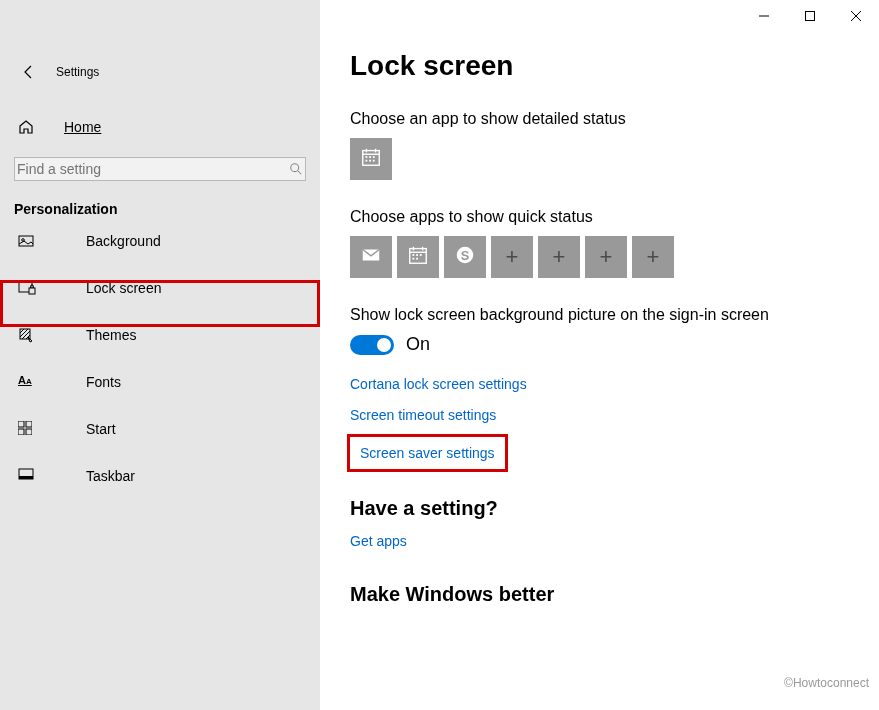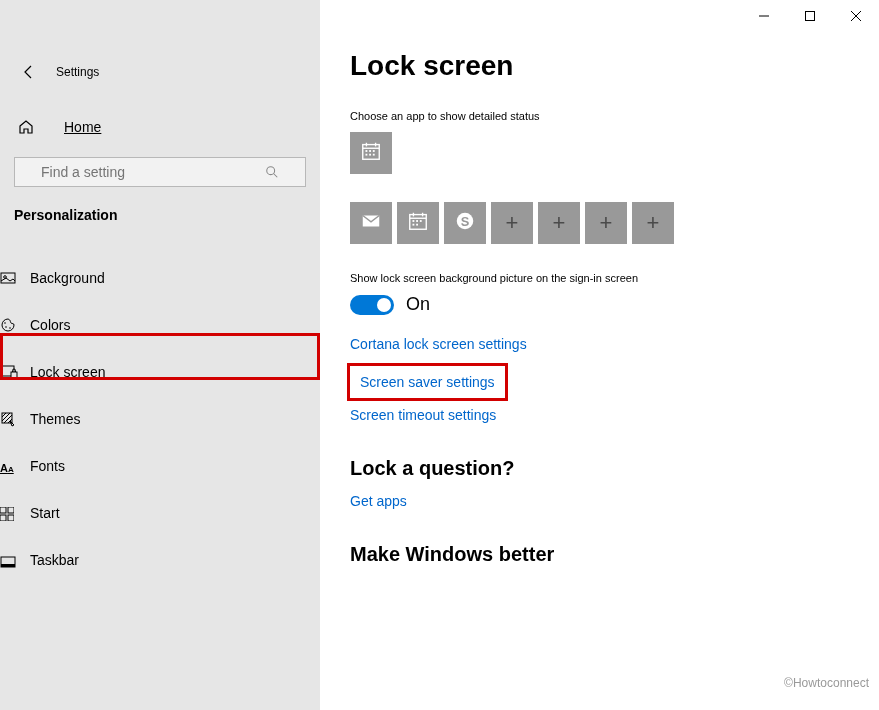--- a/index.html
+++ b/index.html
@@ -9,38 +9,38 @@
     .main { flex: 1; background: #fff; position: relative; }
 
     .sidebar-top { display: flex; align-items: center; padding: 6px 0 6px 20px; margin-top: 47px; }
     .back-btn { width: 18px; height: 18px; display:flex; align-items:center; justify-content:center; cursor:pointer; }
     .app-title { font-size: 12px; margin-left: 18px; }
 
     .home-row { display:flex; align-items:center; padding: 12px 0 12px 18px; margin-top: 20px; font-size: 14px; cursor:pointer;}
     .home-row .icon { width: 18px; display:flex; align-items:center; justify-content:flex-start; }
     .home-row span.label { margin-left: 28px; text-decoration: underline; }
 
-    .search-box { margin: 10px 14px 0 14px; background: #f2f2f2; border: 1px solid #b8b8b8; height: 30px; display:flex; align-items:center; padding: 0 26px; }
+    .search-box { margin: 10px 14px 0 14px; background: #f2f2f2; border: 1px solid #b8b8b8; height: 24px; display:flex; align-items:center; padding: 0 2px; }
     .search-box input { flex:1; border:none; background:transparent; font-size: 14px; outline:none; color:#666; }
     .search-icon { width:14px; height:14px; color:#888; }
 
     .category-header { font-size: 14px; font-weight: 600; padding: 20px 8px 16px 14px; }
 
-    .nav-item { display:flex; align-items:flex-end; height: 47px; font-size: 14px; cursor:pointer; }
+    .nav-item { display:flex; align-items:flex-start; height: 47px; padding-left: 18px; font-size: 14px; cursor:pointer;gap:38px; }
     .nav-item .icon { width: 18px; display:flex; align-items:center; justify-content:flex-start;text-decoration:underline; }
     .nav-item .label { margin-left: 12px; }
     .nav-item.highlight { outline: 3px solid #d20000; outline-offset: -3px; }
 
     
     .titlebar { position:absolute; top:0; right:0; display:flex; }
     .titlebtn { width:46px; height:32px; display:flex; align-items:center; justify-content:center; cursor:pointer; }
     
     .content { padding: 50px 30px 0 30px; }
     .page-title { font-size: 28px; font-weight: 600; margin-bottom: 28px; }
-    .section-label { font-size: 11px; margin-bottom: 10px; display:block; }
+    .section-label { font-size: 16px; margin-bottom: 10px; display:block; }
 
     .tile-row { display:flex; gap:5px; margin-bottom: 28px; }
     .tile { width:42px; height:42px; background:#999; display:flex; align-items:center; justify-content:center; color:#fff; cursor:pointer; }
     .tile svg { width:22px; height:22px; fill:#fff; }
     .plus-tile { font-size: 22px; color:#4a4a4a; font-weight:300; }
 
     .toggle-row { display:flex; align-items:center; margin: 10px 0 20px 0; }
     .toggle { width:44px; height:20px; border-radius:10px; background:#0078d7; position:relative; cursor:pointer; }
     .toggle::after { content:''; position:absolute; right:3px; top:3px; width:14px; height:14px; border-radius:50%; background:#fff; }
     .toggle-label { margin-left: 12px; font-size:18px; }
@@ -90,31 +90,20 @@
     <span class="icon">
         <svg width="16" height="16" viewBox="0 0 16 16">
           <rect x="1" y="3" width="14" height="10" fill="none" stroke="#000"></rect>
           <circle cx="5" cy="7" r="1.3" fill="none" stroke="#000"></circle>
           <path d="M1 11 L6 8 L10 11 L13 9 L15 11" fill="none" stroke="#000"></path>
         </svg>
       </span>
     <span class="label">Background</span>
   </div>
 
-  <div class="nav-item">
-    <span class="icon">
-        <svg width="16" height="16" viewBox="0 0 16 16">
-          <path d="M8 2 A6 6 0 1 0 14 8 C14 6 12 7 11 6 C10 5 11 3 8 2 Z" fill="none" stroke="#000"></path>
-          <circle cx="5" cy="6" r="0.8" fill="#000"></circle>
-          <circle cx="6" cy="10" r="0.8" fill="#000"></circle>
-          <circle cx="10" cy="11" r="0.8" fill="#000"></circle>
-        </svg>
-      </span>
-    <span class="label">Colors</span>
-  </div>
 
   <div class="nav-item highlight">
     <span class="icon">
         <svg width="18" height="16" viewBox="0 0 18 16">
           <rect x="1" y="2" width="13" height="10" fill="none" stroke="#000"></rect>
           <rect x="11" y="8" width="6" height="6" fill="#e6e6e6" stroke="#000"></rect>
           <path d="M12.5 8 V6.5 A1.5 1.5 0 0 1 15.5 6.5 V8" fill="none" stroke="#000"></path>
         </svg>
       </span>
     <span class="label">Lock screen</span>
@@ -195,20 +184,21 @@
               <rect x="6" y="11" width="2" height="2" fill="#fff"></rect>
               <rect x="10" y="11" width="2" height="2" fill="#fff"></rect>
               <rect x="14" y="11" width="2" height="2" fill="#fff"></rect>
               <rect x="6" y="15" width="2" height="2" fill="#fff"></rect>
               <rect x="10" y="15" width="2" height="2" fill="#fff"></rect>
               <rect x="14" y="15" width="2" height="2" fill="#fff"></rect>
             </svg></span>
       </div>
     </div>
 
+    <span class="section-label">Choose apps to show quick status</span>
     <div class="tile-row">
       <div class="tile">
         <span><svg viewBox="0 0 24 24">
               <path d="M3 6 H21 V18 H3 Z" fill="#fff"></path>
               <path d="M3 6 L12 13 L21 6" fill="none" stroke="#999" stroke-width="1.5"></path>
             </svg></span>
       </div>
       <div class="tile">
         <span><svg viewBox="0 0 24 24">
               <rect x="3" y="5" width="18" height="16" fill="none" stroke="#fff" stroke-width="1.5"></rect>
@@ -242,23 +232,23 @@
         </div>
     </div>
 
     <span class="section-label">Show lock screen background picture on the sign-in screen</span>
     <div class="toggle-row">
       <div class="toggle"></div>
       <span class="toggle-label">On</span>
     </div>
 
     <div><a class="link">Cortana lock screen settings</a></div>
+    <div><a class="link">Screen timeout settings</a></div>
     <div><a class="link link-highlight">Screen saver settings</a></div>
-    <div><a class="link">Screen timeout settings</a></div>
-
-    <div class="subheading">Lock a question?</div>
+
+    <div class="subheading">Have a setting?</div>
     <div><a class="link">Get apps</a></div>
 
     <div class="subheading">Make Windows better</div>
   </div>
 
   <div class="watermark">©Howtoconnect</div>
 </div>
 
 </body></html>

